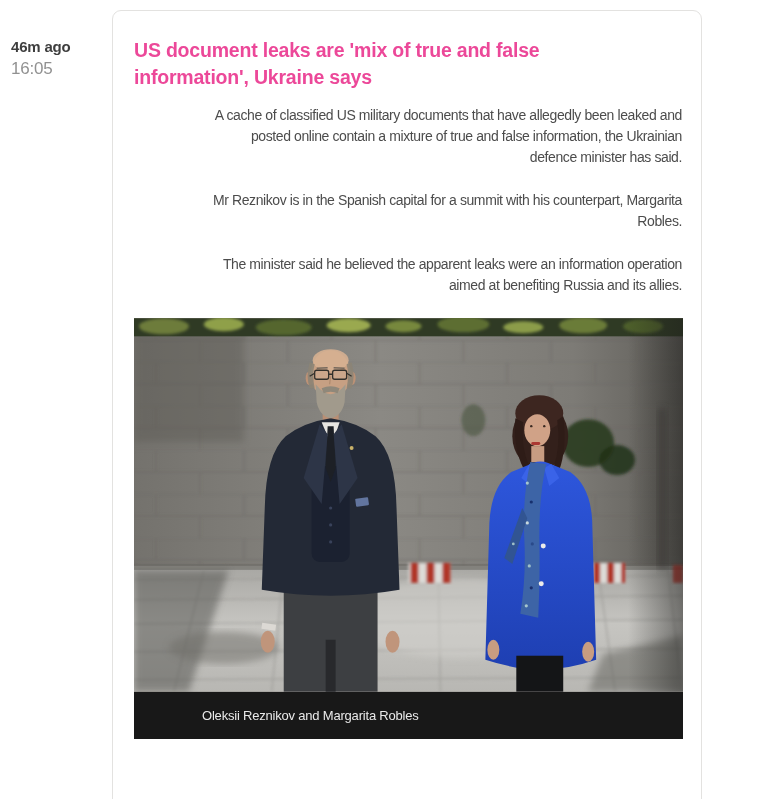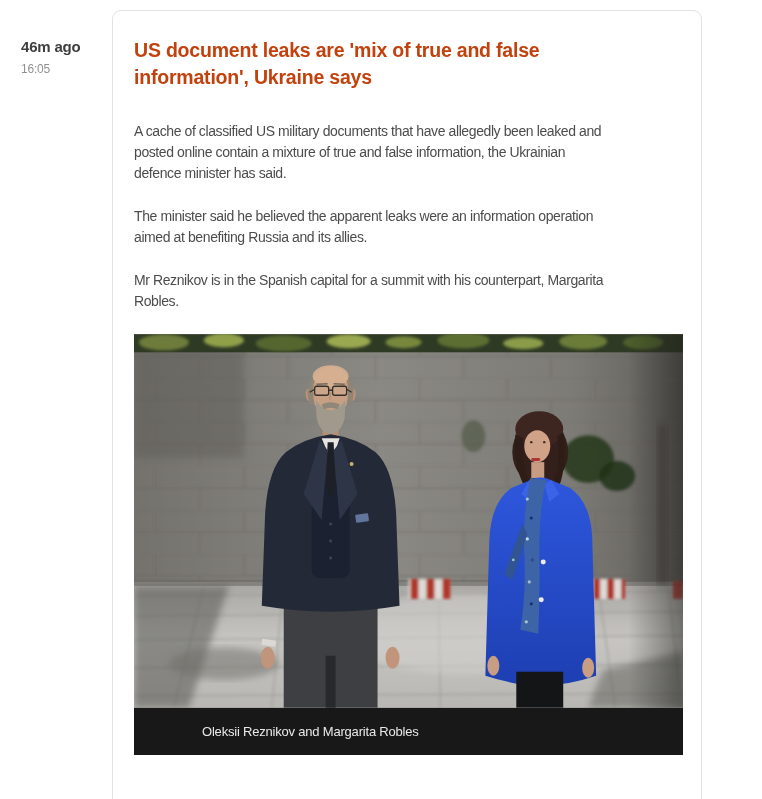--- a/index.html
+++ b/index.html
@@ -10,33 +10,33 @@
     position: relative;
     width: 762px;
     height: 799px;
     background: #ffffff;
     overflow: hidden;
   }
 
   
   .timestamp-col {
     position: absolute;
-    left: 21px;
+    left: 11px;
     top: 37px;
     width: 80px;
   }
   .time-ago {
     font-size: 15px;
     font-weight: 700;
     color: #3e3e3e;
     letter-spacing: -0.2px;
     line-height: 20px;
   }
   .time-clock {
-    font-size: 12px;
+    font-size: 17px;
     color: #919191;
     letter-spacing: -0.2px;
     line-height: 20px;
     margin-top: 2px;
   }
 
   
   .card {
     position: absolute;
     left: 112px;
@@ -48,34 +48,35 @@
     border-radius: 9px;
     overflow: hidden;
   }
   .card-inner {
     padding: 26px 19px 0 21px;
   }
 
   .headline {
     font-size: 19.5px;
     font-weight: 700;
-    color: #c2410c;
+    color: #ec4899;
     line-height: 27px;
     letter-spacing: -0.2px;
     white-space: pre-line;
-    margin-bottom: 30px;
+    margin-bottom: 14px;
   }
 
   .body-copy p {
     font-size: 14px;
     color: #4c4c4c;
     line-height: 21px;
     letter-spacing: -0.4px;
     white-space: pre-line;
     margin: 0 0 22px 0;
+    text-align: right;
   }
 
   figure.post-figure {
     margin: 16px 0 0 0;
     width: 549px;
   }
   .photo-wrap {
     width: 549px;
     height: 374px;
     line-height: 0;
@@ -109,24 +110,24 @@
   <div class="card">
     <div class="card-inner">
 
       <h2 class="headline">US document leaks are 'mix of true and false
 information', Ukraine says</h2>
 
       <div class="body-copy">
         <p>A cache of classified US military documents that have allegedly been leaked and
 posted online contain a mixture of true and false information, the Ukrainian
 defence minister has said.</p>
+        <p>Mr Reznikov is in the Spanish capital for a summit with his counterpart, Margarita
+Robles.</p>
         <p>The minister said he believed the apparent leaks were an information operation
 aimed at benefiting Russia and its allies.</p>
-        <p>Mr Reznikov is in the Spanish capital for a summit with his counterpart, Margarita
-Robles.</p>
       </div>
 
       <figure class="post-figure">
         <div class="photo-wrap">
           
           <svg width="549" height="374" viewBox="0 0 550 374" xmlns="http://www.w3.org/2000/svg">
             <defs>
               <linearGradient id="wallGrad" x1="0" y1="0" x2="1" y2="0">
                 <stop offset="0" stop-color="#74726d"></stop>
                 <stop offset="0.45" stop-color="#8b8984"></stop>

